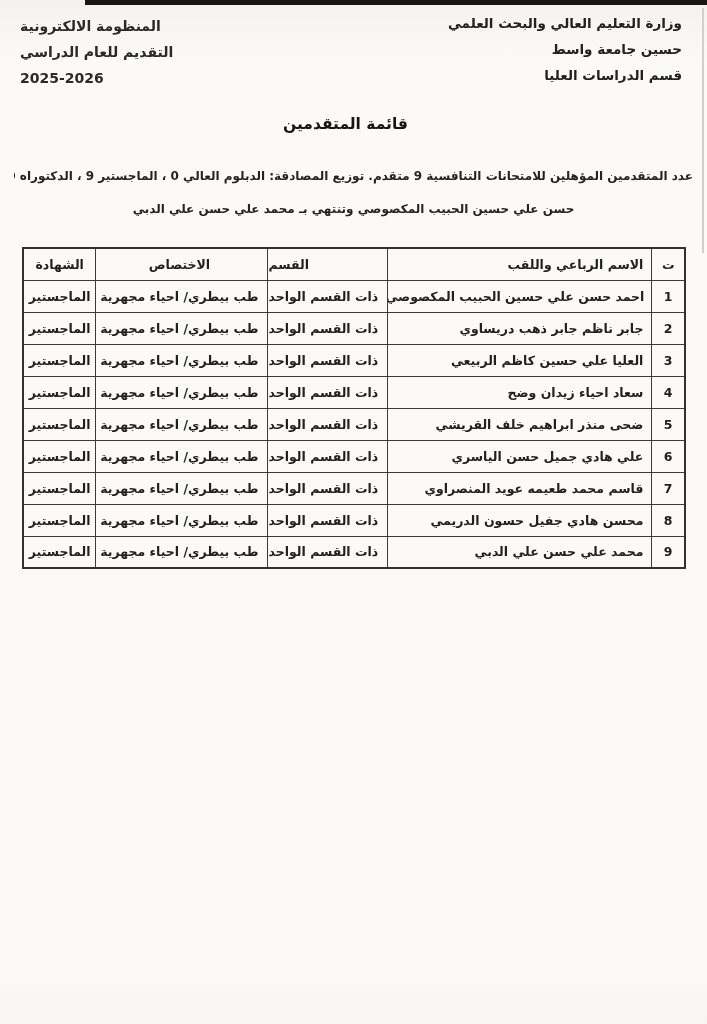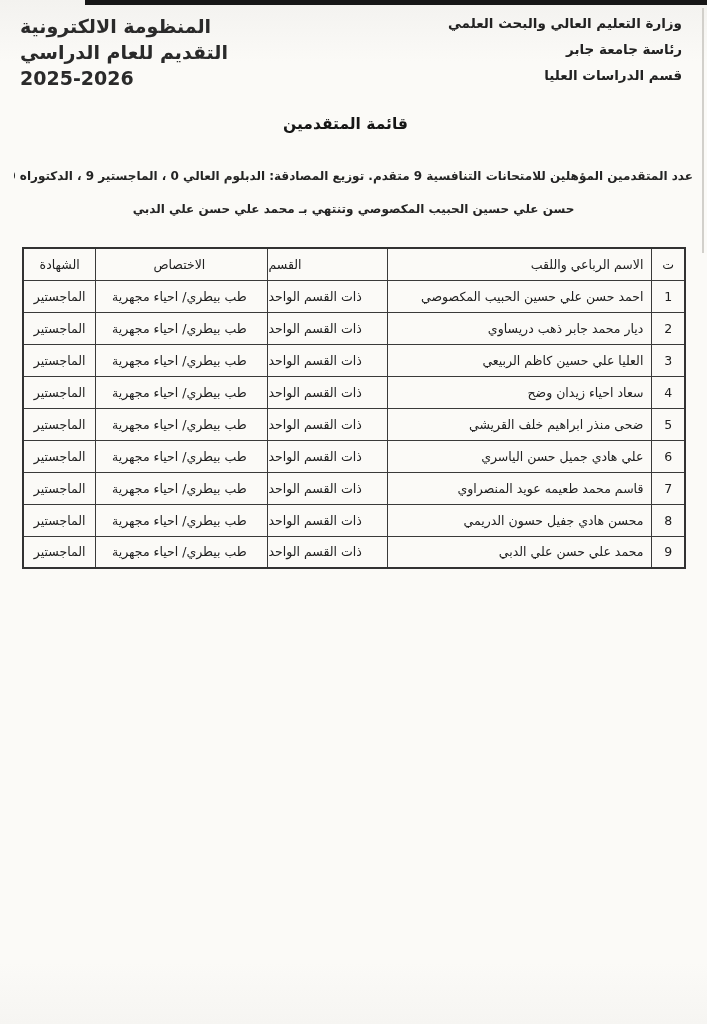--- a/index.html
+++ b/index.html
@@ -37,21 +37,21 @@
     top: 10px; right: 25px;
     text-align: right;
     font-size: 13.5px;
     line-height: 26px;
     color: #222;
   }
   .header-left {
     position: absolute;
     top: 13px; left: 20px;
     text-align: left;
-    font-size: 19px;
+    font-size: 14px;
     line-height: 26px;
     color: #2a2a2a;
   }
   
   .doc-title {
     position: absolute;
     top: 115px; left: 0; right: 16px;
     text-align: center;
     font-size: 15.5px;
     letter-spacing: 0;
@@ -78,21 +78,21 @@
     position: absolute;
     top: 247px; right: 21px;
     width: 664px;
     border-collapse: collapse;
     table-layout: fixed;
   }
   table.applicants th, table.applicants td {
     border: 1.6px solid #3a3a3a;
     height: 32px;
     font-size: 12.5px;
-    font-weight: normal;
+    font-weight: bold;
     color: #212121;
     overflow: hidden;
     white-space: nowrap;
   }
   table.applicants { border: 2px solid #323232; }
   th { text-align: center; }
   .col-no     { width: 5%;  text-align: center; }
   .col-name   { width: 40%; text-align: right; padding-right: 8px; }
   .col-dept   { width: 18%; text-align: left; padding-right: 4px; }
   .col-spec   { width: 26%; text-align: center; padding-right: 5px; }
@@ -101,21 +101,21 @@
 </head>
 <body>
 
 <div class="sheet">
 
   <div class="top-scan-bar"></div>
   <div class="edge-shadow-right"></div>
 
   <div class="header-right">
     <div>وزارة التعليم العالي والبحث العلمي</div>
-    <div>رئاسة جامعة جابر</div>
+    <div>حسين جامعة واسط</div>
     <div>قسم الدراسات العليا</div>
   </div>
 
   <div class="header-left">
     <div>المنظومة الالكترونية</div>
     <div>التقديم للعام الدراسي</div>
     <div>2025-2026</div>
   </div>
 
   <div class="doc-title">قائمة المتقدمين</div>
@@ -138,21 +138,21 @@
     <tbody id="rows-body">
         <tr>
           <td class="col-no">1</td>
           <td class="col-name">احمد حسن علي حسين الحبيب المكصوصي</td>
           <td class="col-dept">ذات القسم الواحد</td>
           <td class="col-spec">طب بيطري/ احياء مجهرية</td>
           <td class="col-degree">الماجستير</td>
         </tr>
         <tr>
           <td class="col-no">2</td>
-          <td class="col-name">ديار محمد جابر ذهب دريساوي</td>
+          <td class="col-name">جابر ناظم جابر ذهب دريساوي</td>
           <td class="col-dept">ذات القسم الواحد</td>
           <td class="col-spec">طب بيطري/ احياء مجهرية</td>
           <td class="col-degree">الماجستير</td>
         </tr>
         <tr>
           <td class="col-no">3</td>
           <td class="col-name">العليا علي حسين كاظم الربيعي</td>
           <td class="col-dept">ذات القسم الواحد</td>
           <td class="col-spec">طب بيطري/ احياء مجهرية</td>
           <td class="col-degree">الماجستير</td>

